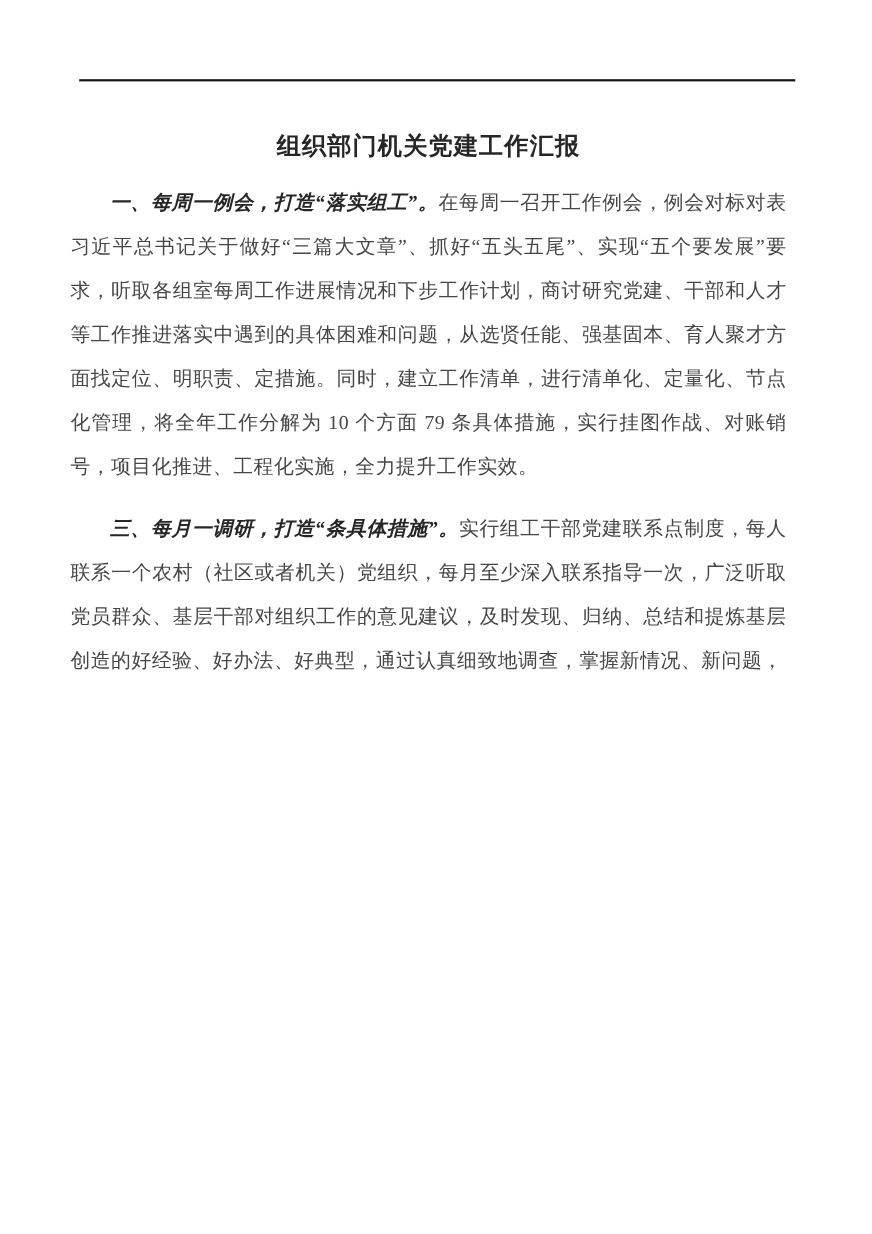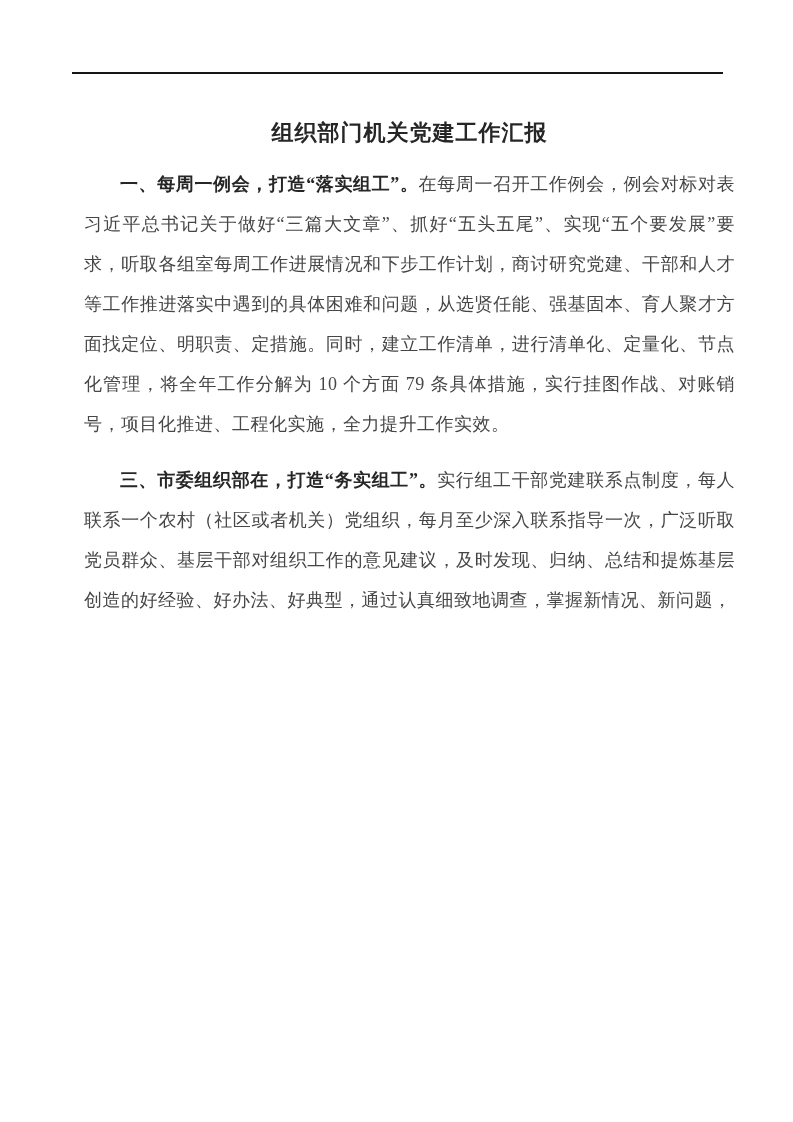--- a/index.html
+++ b/index.html
@@ -23,21 +23,21 @@
     position: absolute;
     left: 72px;
     top: 72px;
     width: 651px;
     height: 0;
     border-top: 2px solid #151515;
   }
   
   .content {
     position: absolute;
-    left: 84px;
+    left: 64px;
     top: 74px;
     width: 651px;
   }
   .doc-title {
     margin: 44px 0 0 0;
     text-align: center;
     font-size: 22px;
     line-height: 30px;
     font-weight: bold;
     color: #262626;
@@ -52,33 +52,34 @@
     text-indent: 36px;
     letter-spacing: 0.5px;
     word-break: break-all;
   }
   .para.first {
     margin-top: 22px;
   }
   .para .lead {
     font-weight: bold;
     color: #262626;
+    font-style: italic;
   }
 </style>
 </head>
 <body>
 
 <div class="page">
 
   <div class="header-rule"></div>
 
   <div class="content">
 
     <h1 class="doc-title">组织部门机关党建工作汇报</h1>
 
 
     <p class="para"><span class="lead">一、每周一例会，打造“落实组工”。</span><span>在每周一召开工作例会，例会对标对表习近平总书记关于做好“三篇大文章”、抓好“五头五尾”、实现“五个要发展”要求，听取各组室每周工作进展情况和下步工作计划，商讨研究党建、干部和人才等工作推进落实中遇到的具体困难和问题，从选贤任能、强基固本、育人聚才方面找定位、明职责、定措施。同时，建立工作清单，进行清单化、定量化、节点化管理，将全年工作分解为 10 个方面 79 条具体措施，实行挂图作战、对账销号，项目化推进、工程化实施，全力提升工作实效。</span></p>
 
 
-    <p class="para"><span class="lead">三、市委组织部在，打造“务实组工”。</span><span>实行组工干部党建联系点制度，每人联系一个农村（社区或者机关）党组织，每月至少深入联系指导一次，广泛听取党员群众、基层干部对组织工作的意见建议，及时发现、归纳、总结和提炼基层创造的好经验、好办法、好典型，通过认真细致地调查，掌握新情况、新问题，</span></p>
+    <p class="para"><span class="lead">三、每月一调研，打造“条具体措施”。</span><span>实行组工干部党建联系点制度，每人联系一个农村（社区或者机关）党组织，每月至少深入联系指导一次，广泛听取党员群众、基层干部对组织工作的意见建议，及时发现、归纳、总结和提炼基层创造的好经验、好办法、好典型，通过认真细致地调查，掌握新情况、新问题，</span></p>
 
   </div>
 </div>
 
 </body></html>

